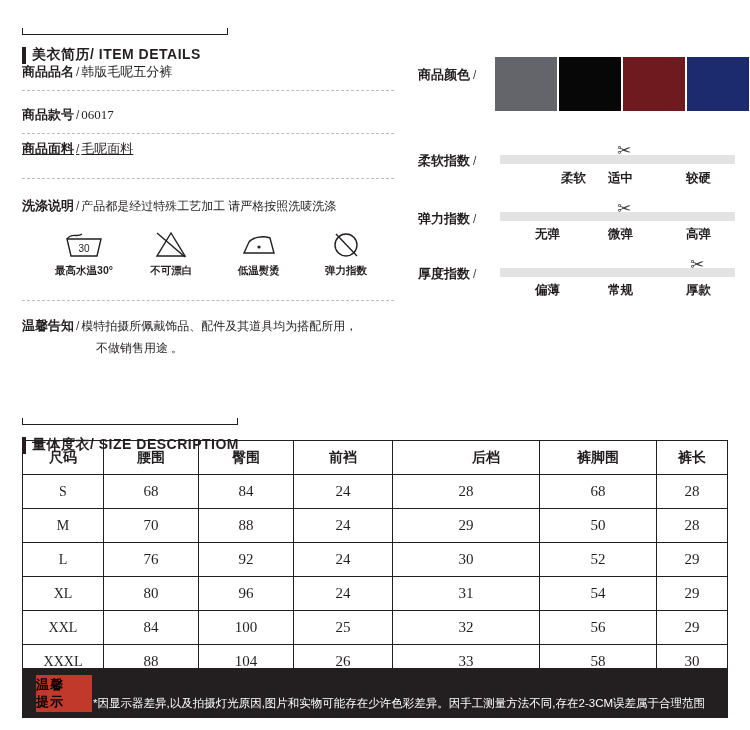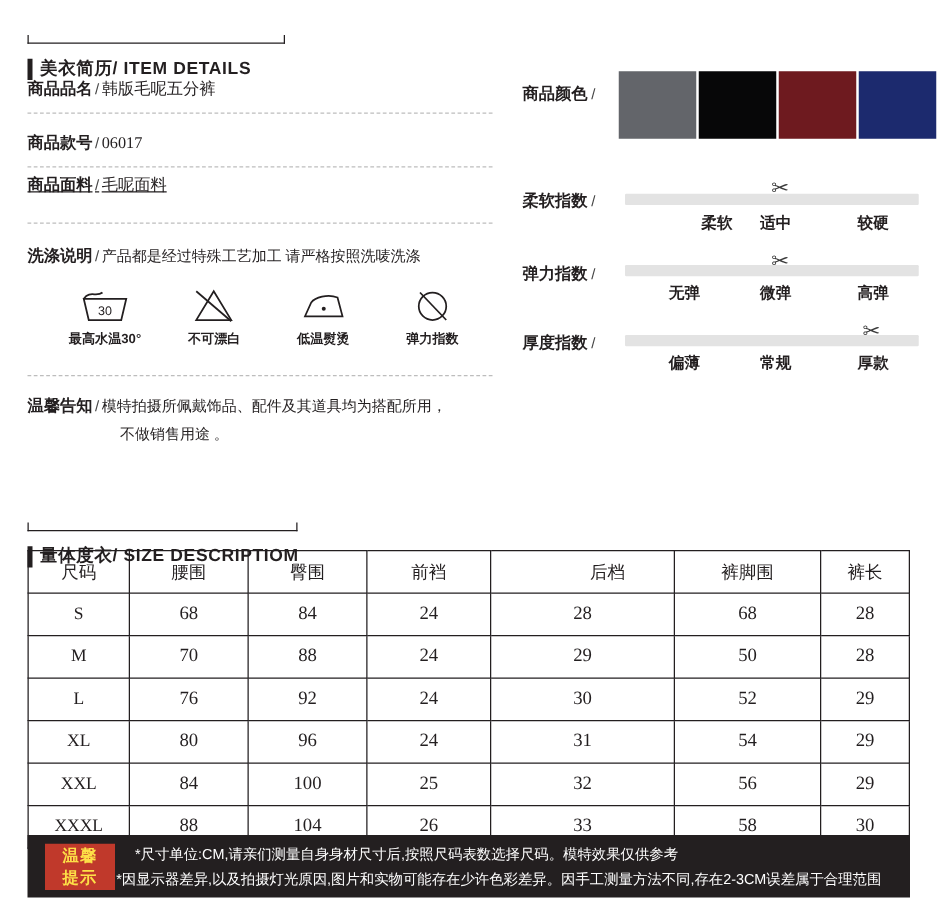--- a/index.html
+++ b/index.html
@@ -44,27 +44,27 @@
 
   
   table.size{position:absolute;left:22px;top:440px;border-collapse:collapse;width:706px;}
   table.size th,table.size td{
     border:1px solid #231f20;
     text-align:center;
     height:31px;
     font-size:15px;
     font-family:"Liberation Serif","DejaVu Serif",serif;
   }
-  table.size th{font-weight:normal;font-size:14px;font-family:"Liberation Sans","DejaVu Sans",sans-serif;margin-left:40px;}
+  table.size th{font-weight:bold;font-size:14px;font-family:"Liberation Sans","DejaVu Sans",sans-serif;margin-left:40px;}
   table.size td.sz{font-size:14px;}
 
   
   .notice{position:absolute;left:22px;top:668px;width:706px;height:50px;background:#231f20;}
-  .notice-badge{position:absolute;left:14px;top:7px;width:56px;height:36px;background:#c0392b;color:#fde047;
-    font-size:13px;font-weight:bold;line-height:17px;text-align:center;padding-top:1px;letter-spacing:1px;}
+  .notice-badge{position:absolute;left:14px;top:7px;width:56px;height:36px;background:#c0392b;color:#000000;
+    font-size:13px;font-weight:bold;line-height:17px;text-align:left;padding-top:1px;letter-spacing:1px;}
   .notice-l1{position:absolute;left:86px;top:8px;color:#ffffff;font-size:11.5px;}
   .notice-l2{position:absolute;left:71px;top:28px;color:#ffffff;font-size:11.5px;}
 </style>
 </head>
 <body>
 
 <div class="page">
 
   <div class="sec-head" style="left:22px;top:14px;">
     <div class="bar"></div>
@@ -259,17 +259,16 @@
         <td>30</td>
       </tr>
     </tbody>
   </table>
 
   <div class="notice">
     <div class="notice-badge">
       <div>温馨</div>
       <div>提示</div>
     </div>
-    <div class="notice-l1">*尺寸单位:CM,请亲们测量自身身材尺寸后,按照尺码表数选择尺码。模特效果仅供参考</div>
     <div class="notice-l2">*因显示器差异,以及拍摄灯光原因,图片和实物可能存在少许色彩差异。因手工测量方法不同,存在2-3CM误差属于合理范围</div>
   </div>
 
 </div>
 
 </body></html>

